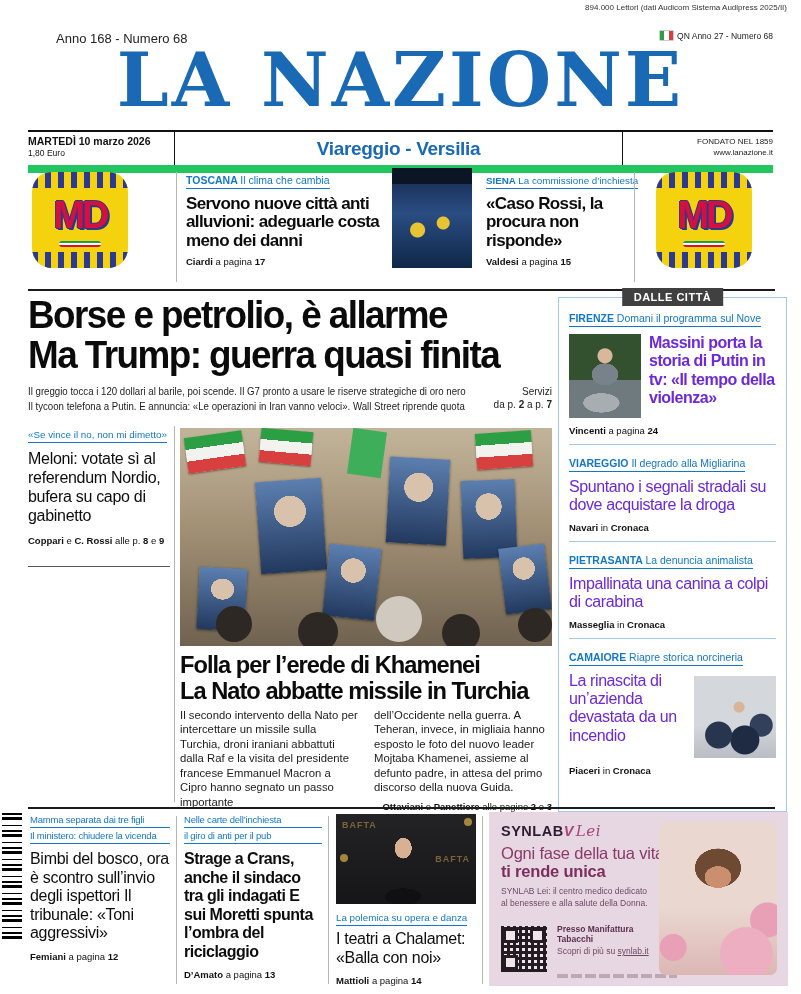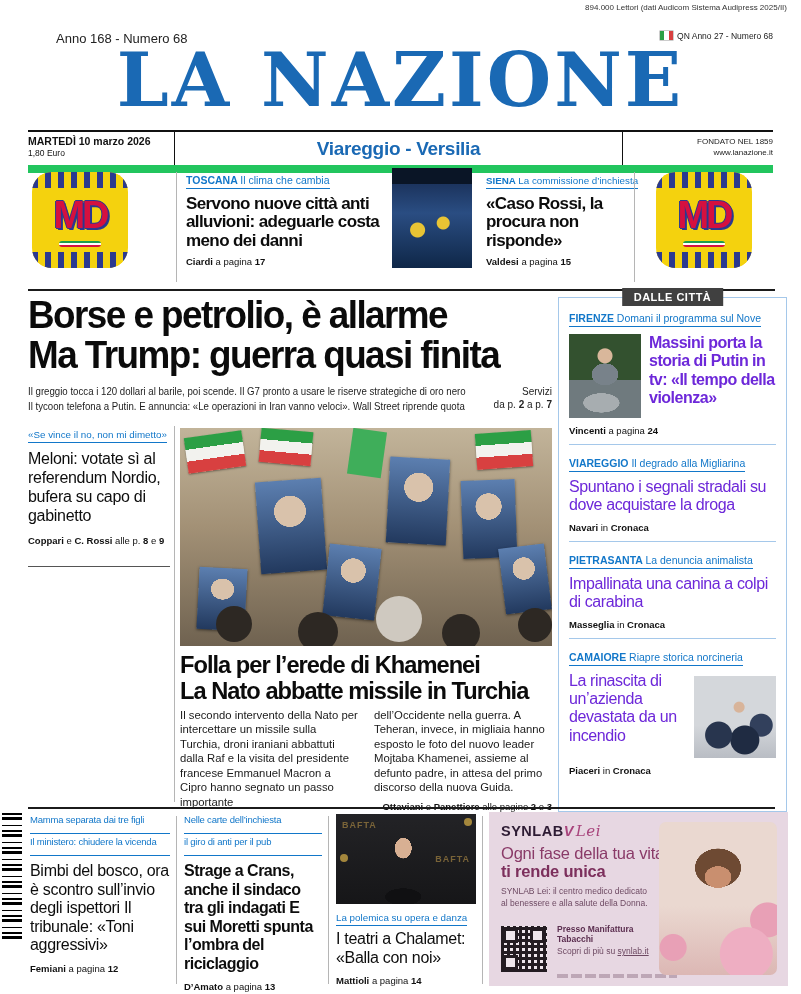--- a/index.html
+++ b/index.html
@@ -94,21 +94,21 @@
       linear-gradient(180deg,#5c7fb0,#22395e);box-shadow:0 1px 3px rgba(0,0,0,.5);}
   .crowd .h{position:absolute;border-radius:50%;background:#2d2823;}
   .c-line{font-weight:700;font-size:24px;line-height:1.07;letter-spacing:-1px;color:#0b0b0b;
           white-space:nowrap;transform:scaleX(.985);transform-origin:0 50%;}
   .c-body{display:flex;gap:16px;}
   .c-col{width:178px;font-size:11.3px;line-height:1.28;color:#1a1a1a;}
   .c-byline{text-align:right;margin-top:6px;}
   
   .barcode{left:2px;top:813px;width:20px;height:128px;background:
       repeating-linear-gradient(180deg,#000 0 2px,#fff 2px 4px,#000 4px 7px,#fff 7px 12px,#000 12px 13px,#fff 13px 17px);}
-  .bt-kicker{display:block;color:#1277c9;font-size:9.5px;letter-spacing:-.2px;padding-bottom:8px;border-bottom:1.5px solid #1277c9;margin-bottom:2px;white-space:nowrap;}
+  .bt-kicker{display:block;color:#1277c9;font-size:9.5px;letter-spacing:-.2px;padding-bottom:2px;border-bottom:1.5px solid #1277c9;margin-bottom:2px;white-space:nowrap;}
   .bt-head{font-size:16px;line-height:1.16;letter-spacing:-.3px;color:#0d0d0d;margin-top:6px;}
   .bt-head.bold{font-weight:700;letter-spacing:-.5px;}
   .bt-byline{margin-top:8px;}
   .chalphoto{width:140px;height:90px;position:relative;overflow:hidden;background:
       radial-gradient(ellipse 14px 17px at 48% 38%,#d8b093 0 60%,rgba(0,0,0,0) 61%),
       radial-gradient(ellipse 30px 14px at 48% 92%,#101012 0 60%,rgba(0,0,0,0) 61%),
       linear-gradient(180deg,#232326 0,#161618 100%);}
   .chalphoto .bafta{position:absolute;color:#8a703c;font-weight:700;font-size:9px;letter-spacing:1px;opacity:.85;}
   .chalphoto .mask{position:absolute;width:8px;height:8px;border-radius:50%;background:#b2923f;opacity:.9;}
   

